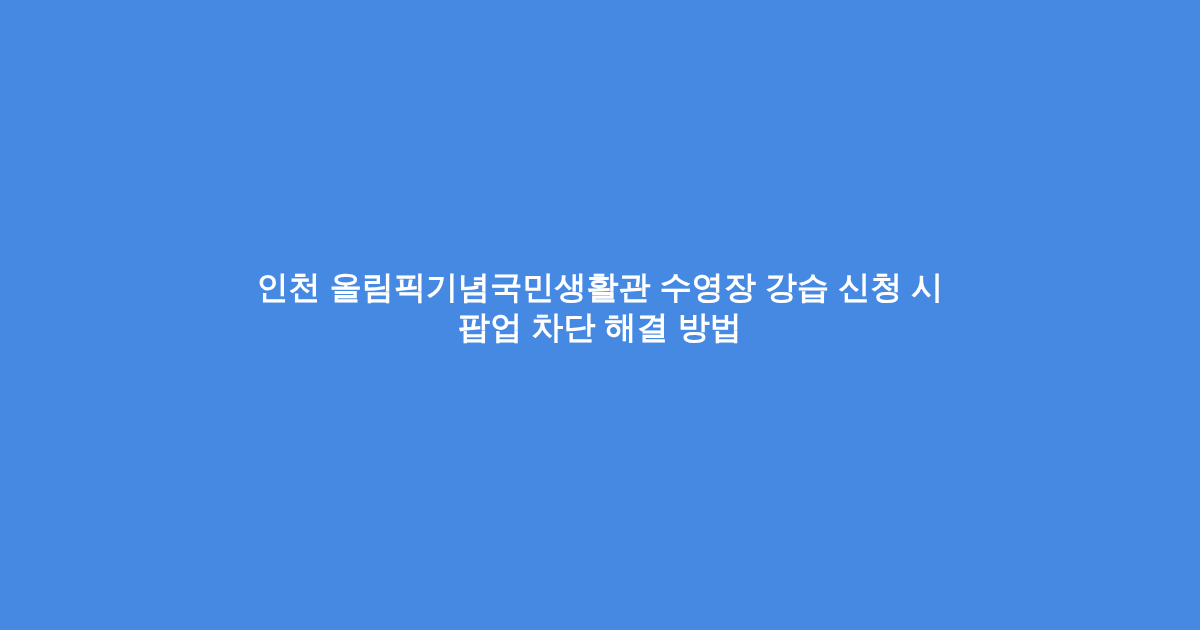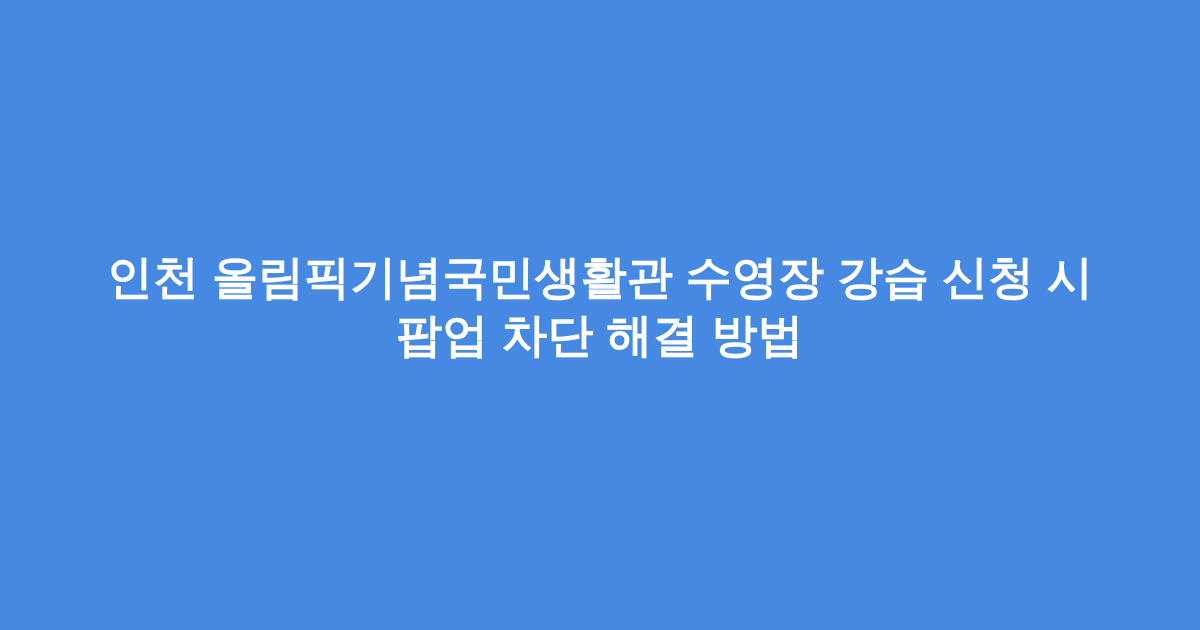--- a/index.html
+++ b/index.html
@@ -35,21 +35,21 @@
     margin-bottom: 16px;
     text-align: center;
     padding: 0 12px;
     box-sizing: border-box;
   }
 
   .headline {
     margin: 0;
     color: #ffffff;
     font-family: "Liberation Sans", "DejaVu Sans", sans-serif;
-    font-size: 46px;
+    font-size: 32px;
     font-weight: 700;
     line-height: 1.255;
     letter-spacing: 0.1px;
     word-break: keep-all;
     white-space: pre-line;
     text-rendering: geometricPrecision;
   }
 </style>
 </head>
 <body>

